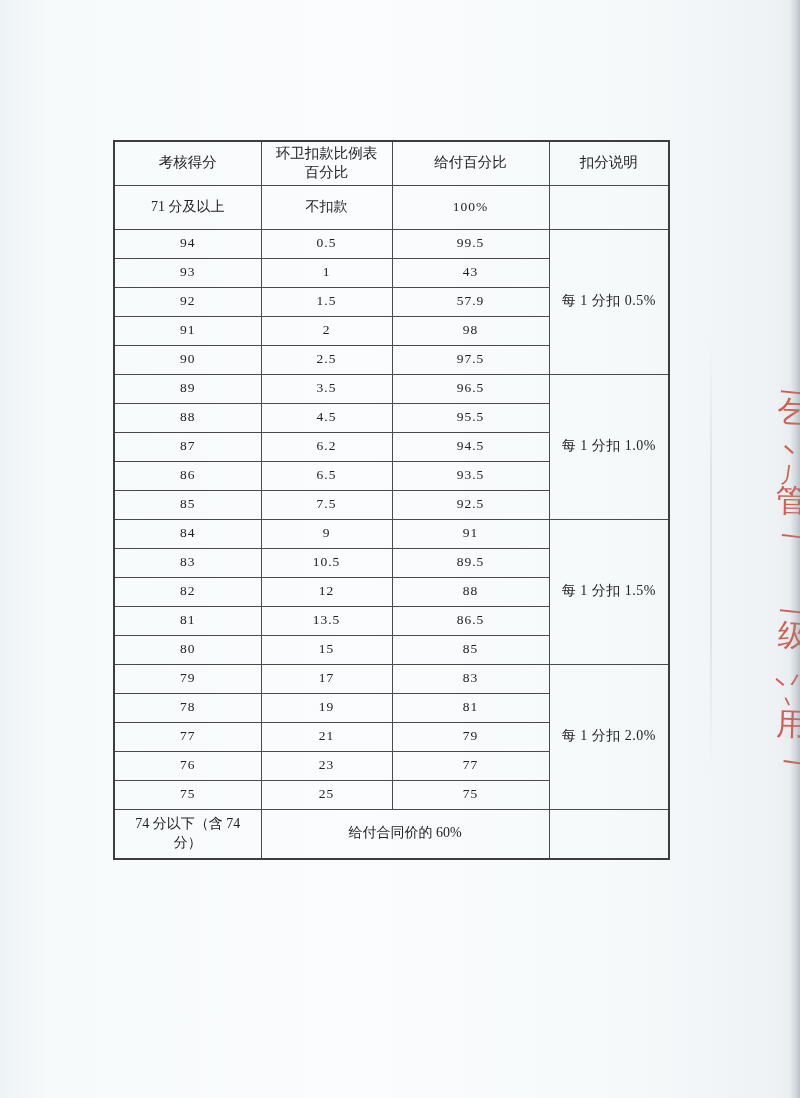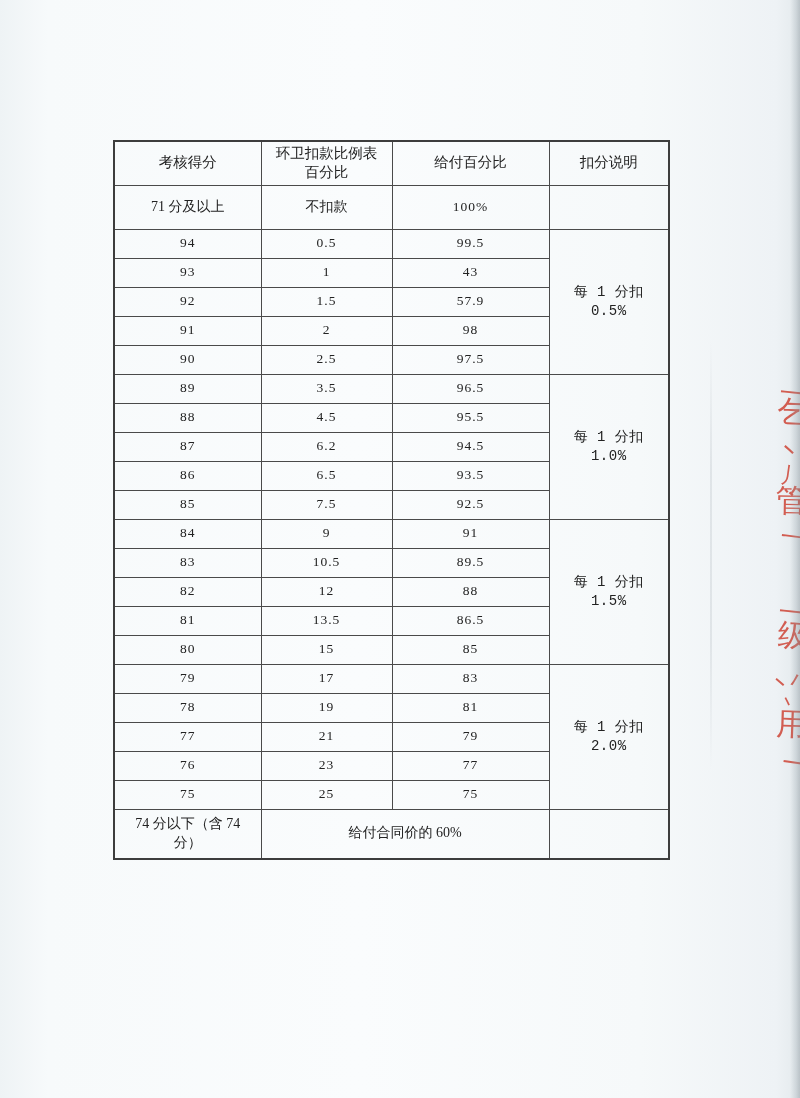--- a/index.html
+++ b/index.html
@@ -51,21 +51,21 @@
     font-weight: normal;
     line-height: 1.35;
   }
   table.deduction { border: 2px solid #3d3d3d; }
   thead tr { height: 44px; }
   tr.big-row { height: 44px; }
   tr.num-row { height: 29px; }
   tr.last-row { height: 50px; }
   th.header-cell { white-space: pre-line; font-size: 14.5px; }
   td.num { font-size: 13.5px; letter-spacing: 1px; }
-  td.note-cell { font-size: 14px; letter-spacing: 0.5px; font-family: Liberation Mono, monospace; }
+  td.note-cell { font-size: 14px; letter-spacing: 0.5px; }
   td.score-wide { white-space: pre-line; font-size: 14px; }
   .stamps { position: absolute; top: 0; left: 0; width: 800px; height: 1098px; pointer-events: none; }
   .stamp {
     position: absolute;
     color: #cf4a3c;
     opacity: 0.88;
     line-height: 1;
     font-family: "Liberation Serif", "DejaVu Serif", serif;
     font-weight: 400;
     transform-origin: left top;

